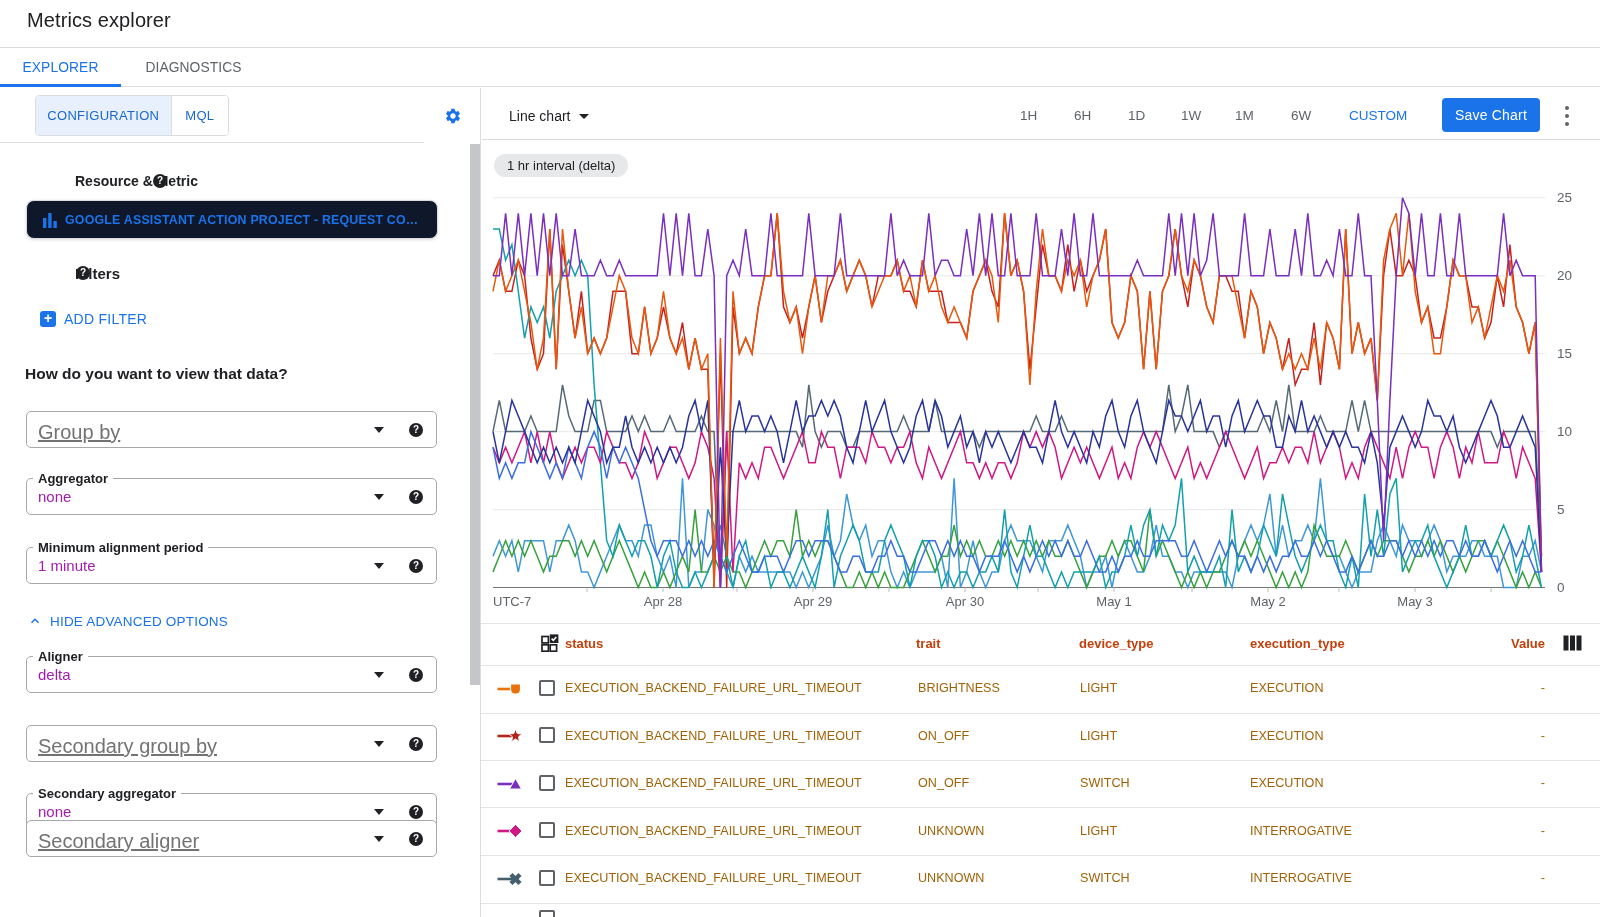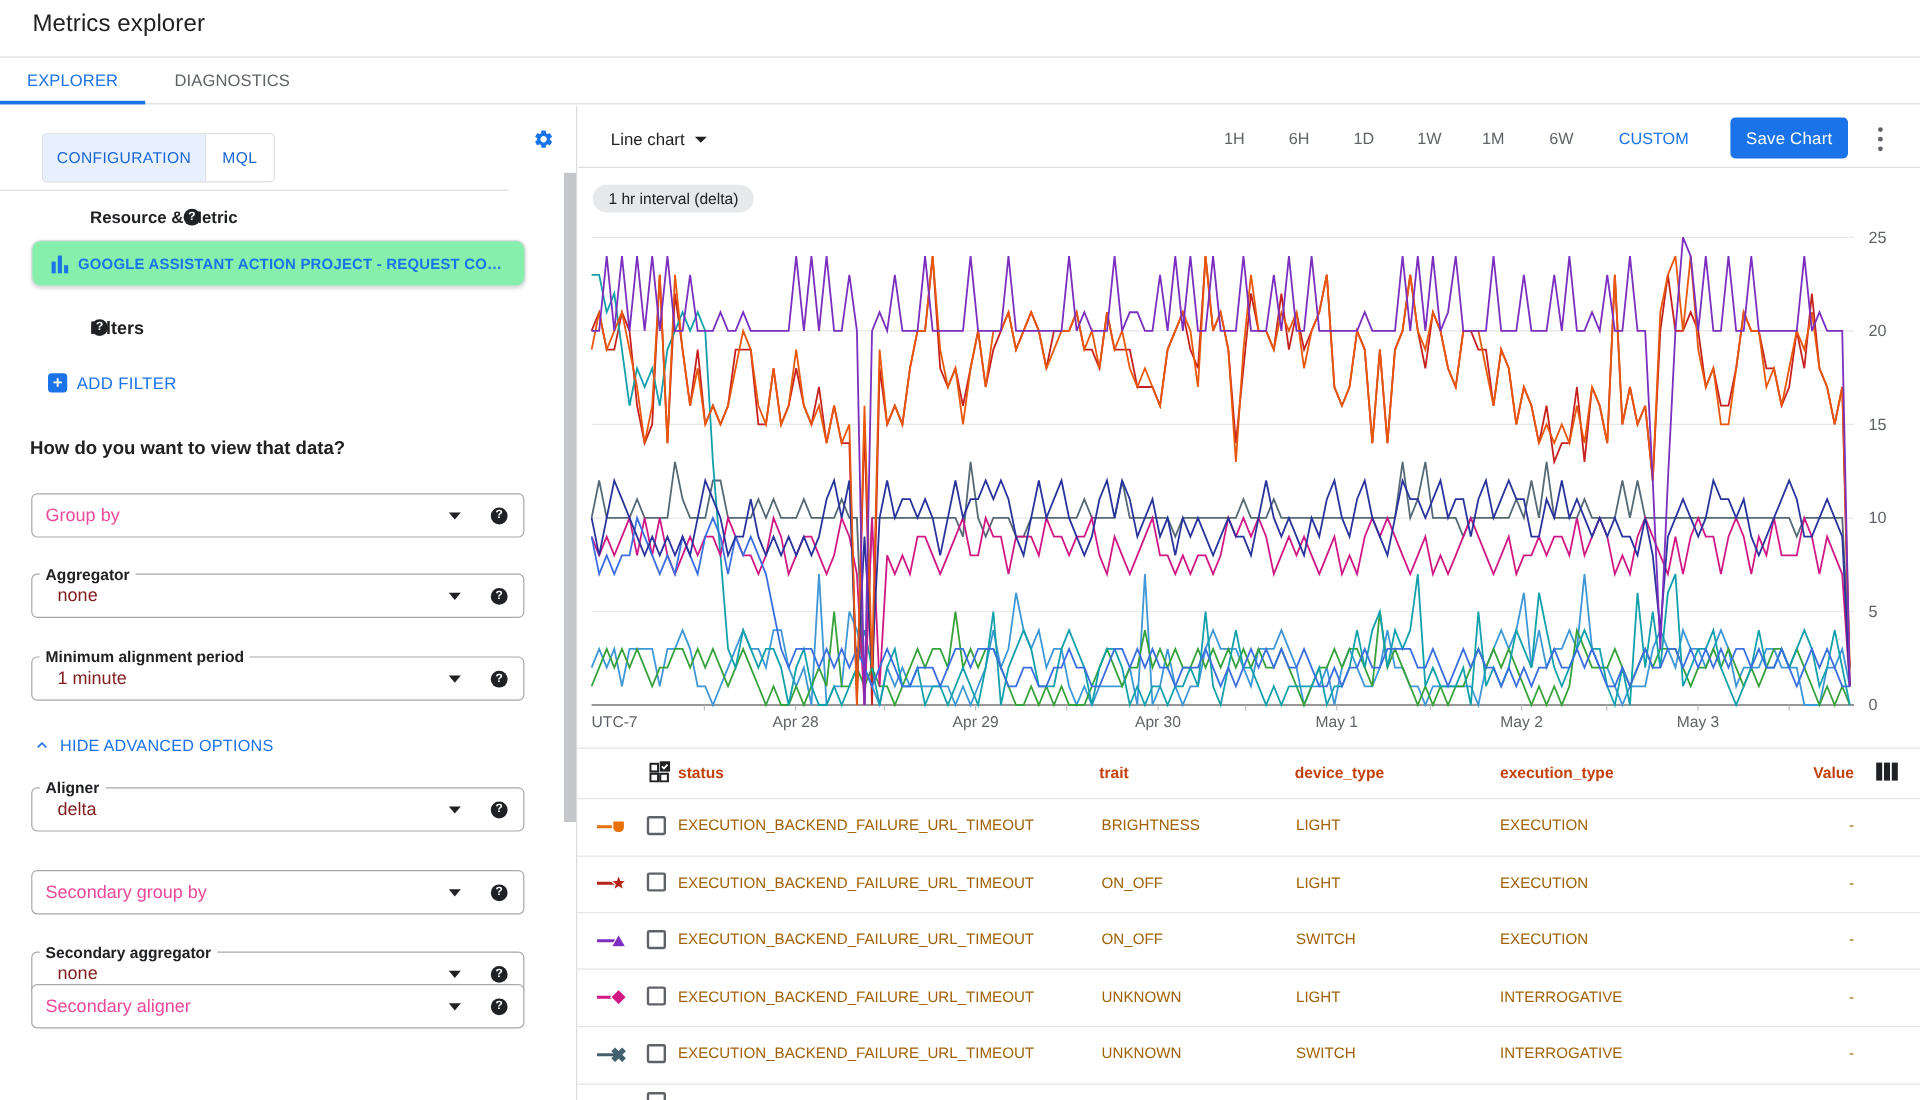--- a/index.html
+++ b/index.html
@@ -11,48 +11,48 @@
   font-weight:400; color:#212124; letter-spacing:.1px; }
 #tabbar { position:absolute; left:0; top:48px; width:1600px; height:39px;
   border-bottom:1px solid #dadce0; }
 .tab { position:absolute; top:0; height:39px; line-height:39px; text-align:center;
   font-size:13.8px; font-weight:500; letter-spacing:.1px; }
 #tab1 { left:0; width:121px; color:#1a73e8; }
 #tab2 { left:121px; width:145px; color:#5f6368; }
 #tabline { position:absolute; left:0; bottom:-1px; width:121px; height:3px; background:#1a73e8; }
 
 
-#ltoolbar { position:absolute; left:0; top:104px; width:424px; height:55px;
+#ltoolbar { position:absolute; left:0; top:88px; width:424px; height:55px;
   border-bottom:1px solid #dadce0; }
 #seg { position:absolute; left:35px; top:7px; width:194px; height:41px;
   border:1px solid #dadce0; border-radius:4px; overflow:hidden; display:flex; }
 #seg .s1 { width:137px; background:#e8f0fe; color:#1967d2; border-right:1px solid #dadce0; }
 #seg .s2 { width:57px; background:#fff; color:#1967d2; }
 #seg div { line-height:39px; text-align:center; font-size:13px; font-weight:500; letter-spacing:.3px; }
 #gear { position:absolute; left:444px; top:107px; }
 #ldivider { position:absolute; left:480px; top:88px; width:1px; height:829px; background:#dadce0; }
 #lscroll { position:absolute; left:470px; top:144px; width:10px; height:541px;
   background:#c4c6c9; }
 .seclabel { position:absolute; font-size:15px; font-weight:700; color:#202124;padding-left:48px; }
 .qmark { position:absolute; width:14px; height:14px; border-radius:50%; background:#202124;
   color:#fff; font-size:10px; font-weight:700; text-align:center; line-height:14px; }
 #metricchip { position:absolute; left:26px; top:200px; width:412px; height:39px;
-  border:1px solid #dadce0; border-radius:8px; background:#86efac;
+  border:1px solid #dadce0; border-radius:8px; background:#0f172a;
   box-shadow:0 1px 3px rgba(60,64,67,.18); display:flex; align-items:center; }
 #metricchip .txt { color:#1a73e8; font-size:12.4px; font-weight:700; letter-spacing:.2px;
   margin-left:7px; white-space:nowrap; }
 #addfilter { position:absolute; left:40px; top:311px; display:flex; align-items:center; }
 #addfilter .plus { width:16px; height:16px; border-radius:3px; background:#1a73e8;
   color:#fff; font-size:14px; font-weight:700; text-align:center; line-height:15px; }
 #addfilter .t { margin-left:8px; color:#1a73e8; font-size:14px; font-weight:500; letter-spacing:.25px; }
 #howdo { position:absolute; left:25px; top:365px; font-size:15.5px; font-weight:700; }
 .field { position:absolute; left:26px; width:411px; height:37px;
   border:1px solid #a6a8ab; border-radius:5px; background:#fff; }
-.field .val { position:absolute; left:21px; top:9px; font-size:15px; color:#7f1d1d; }
-.field .ph  { position:absolute; left:11px; top:9px; font-size:15px; color:#ec4899; }
+.field .val { position:absolute; left:11px; top:9px; font-size:15px; color:#a21caf; }
+.field .ph  { position:absolute; left:11px; top:9px; font-size:20px; color:#737373;text-decoration:underline; }
 .field .arr { position:absolute; left:347px; top:15px; width:0; height:0;
   border-left:5.5px solid transparent; border-right:5.5px solid transparent;
   border-top:6px solid #202124; }
 .field .q { left:382px; top:11px; }
 .flabel { position:absolute; left:33px; font-size:13px; font-weight:700; color:#202124;
   background:#fff; padding:0 5px; z-index:3; }
 #hideadv { position:absolute; left:27px; top:613px; display:flex; align-items:center;
   color:#1a73e8; font-size:13.5px; font-weight:500; letter-spacing:.2px; }
 
 

